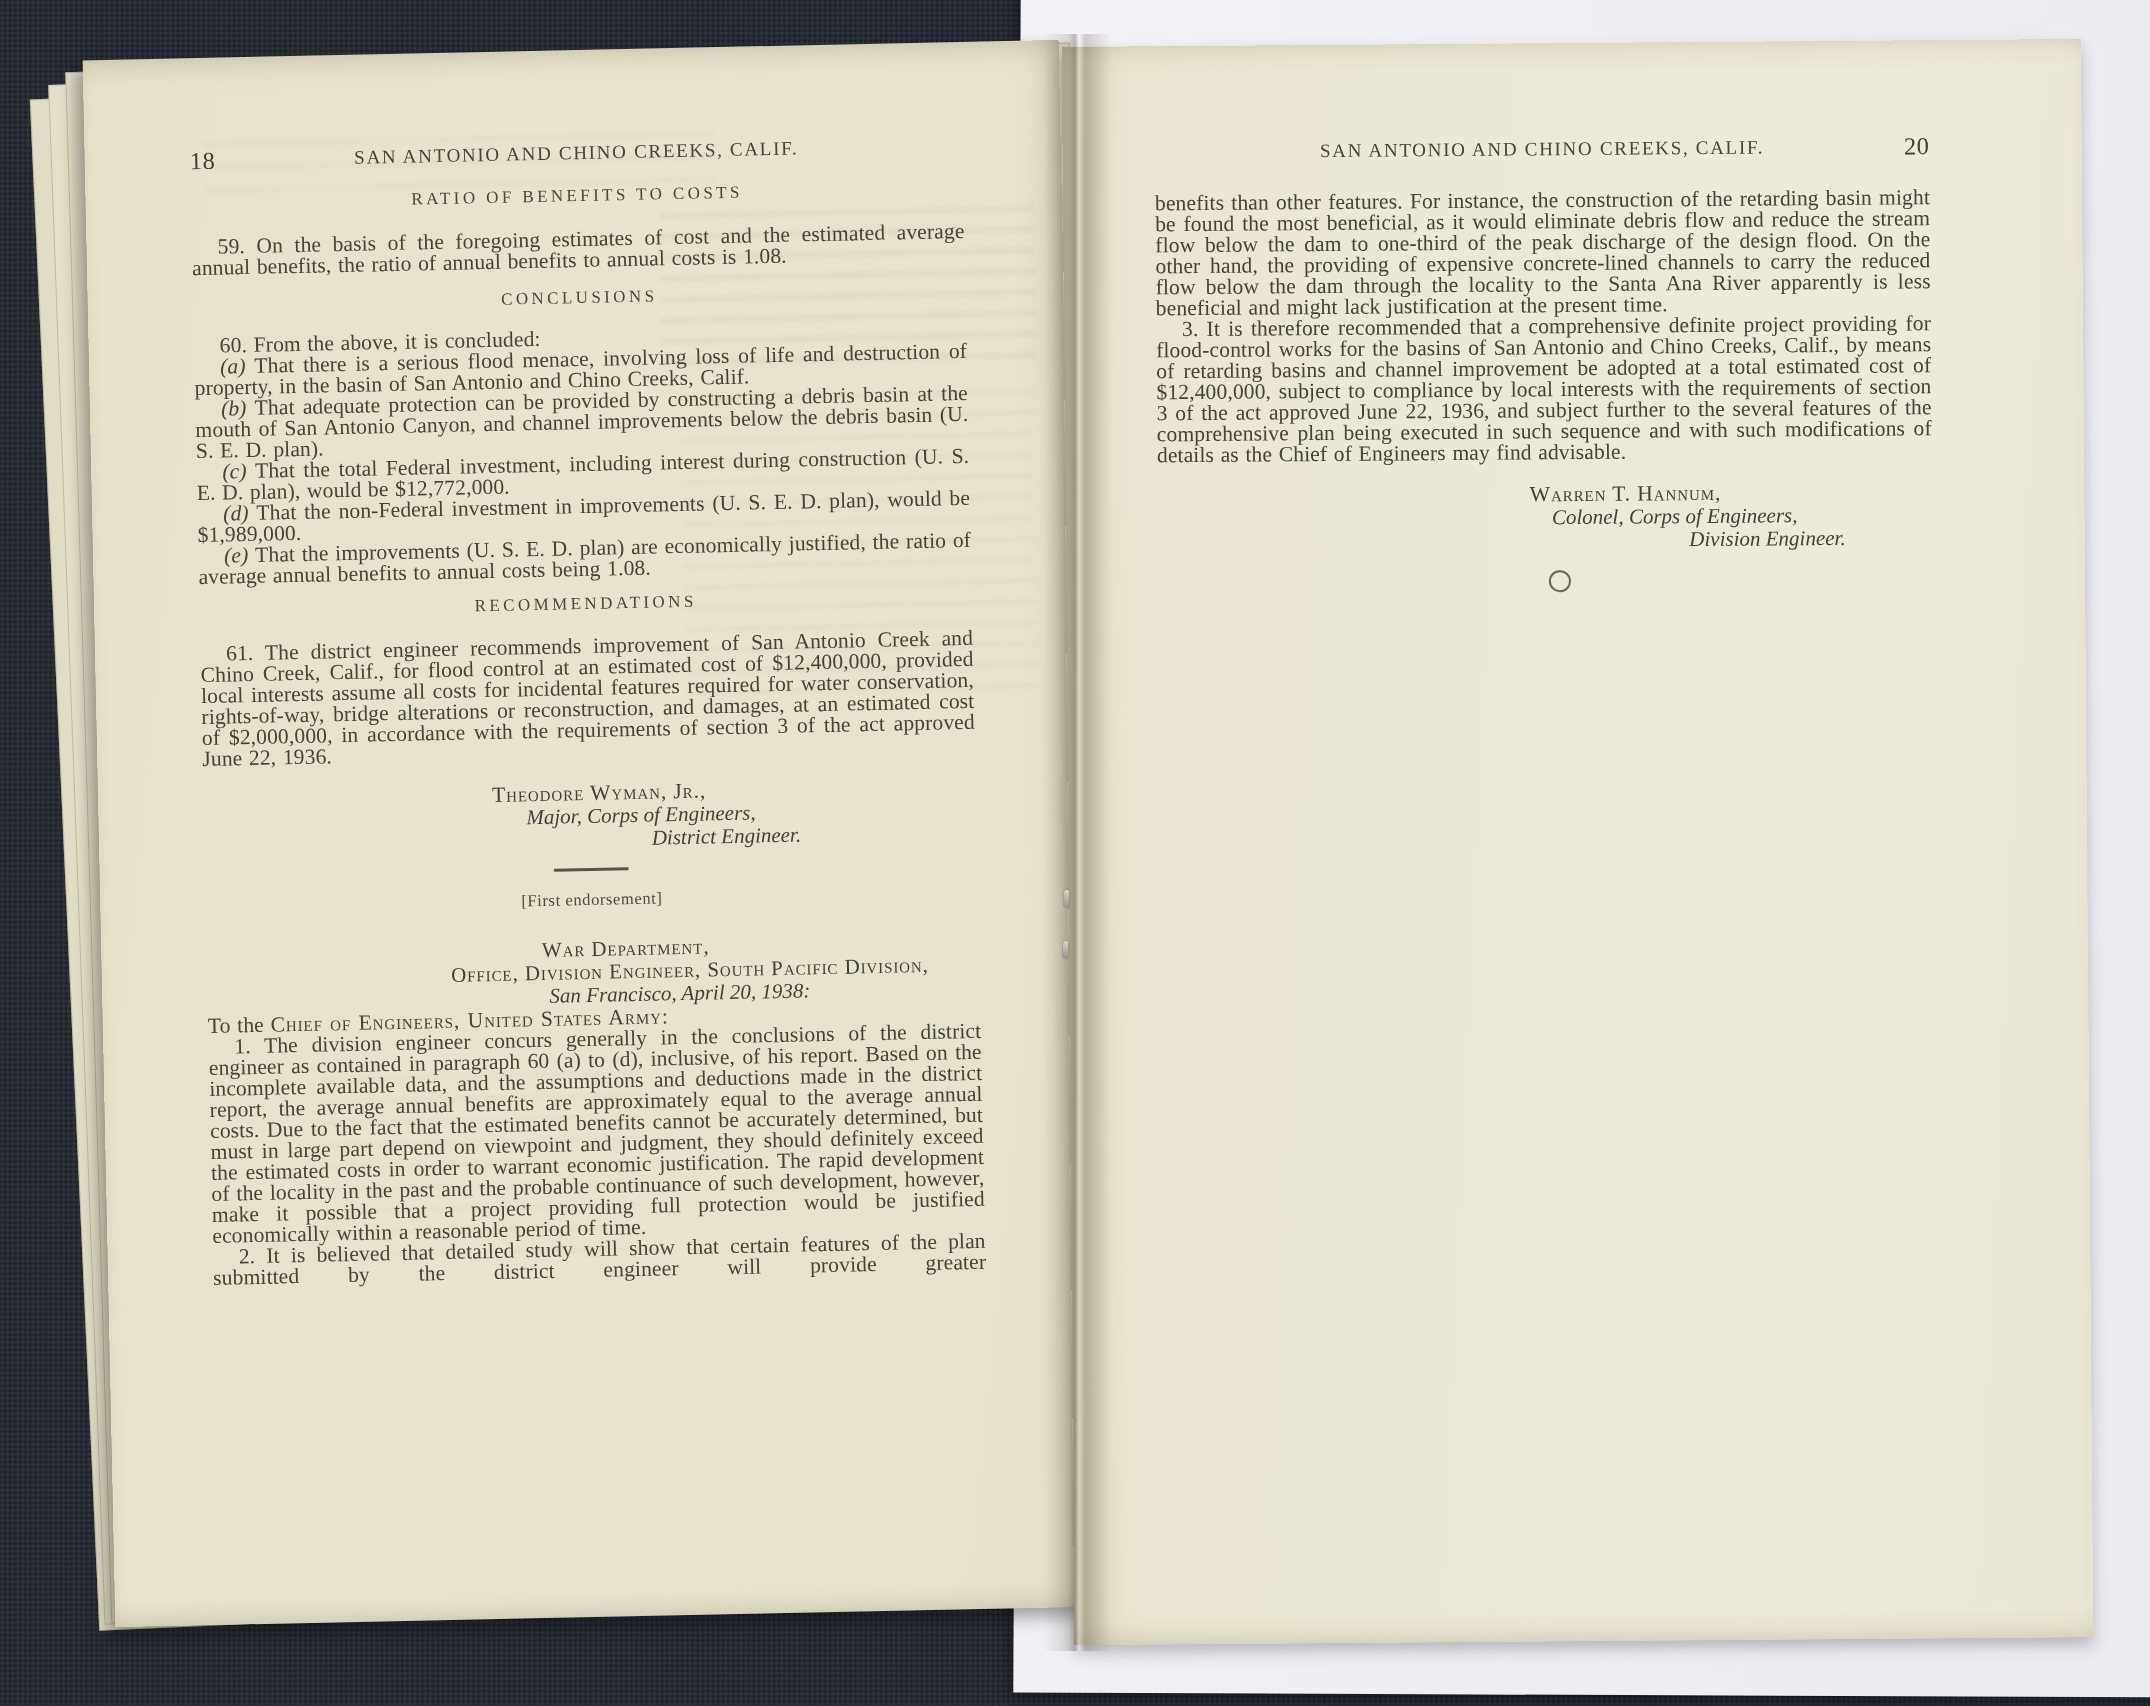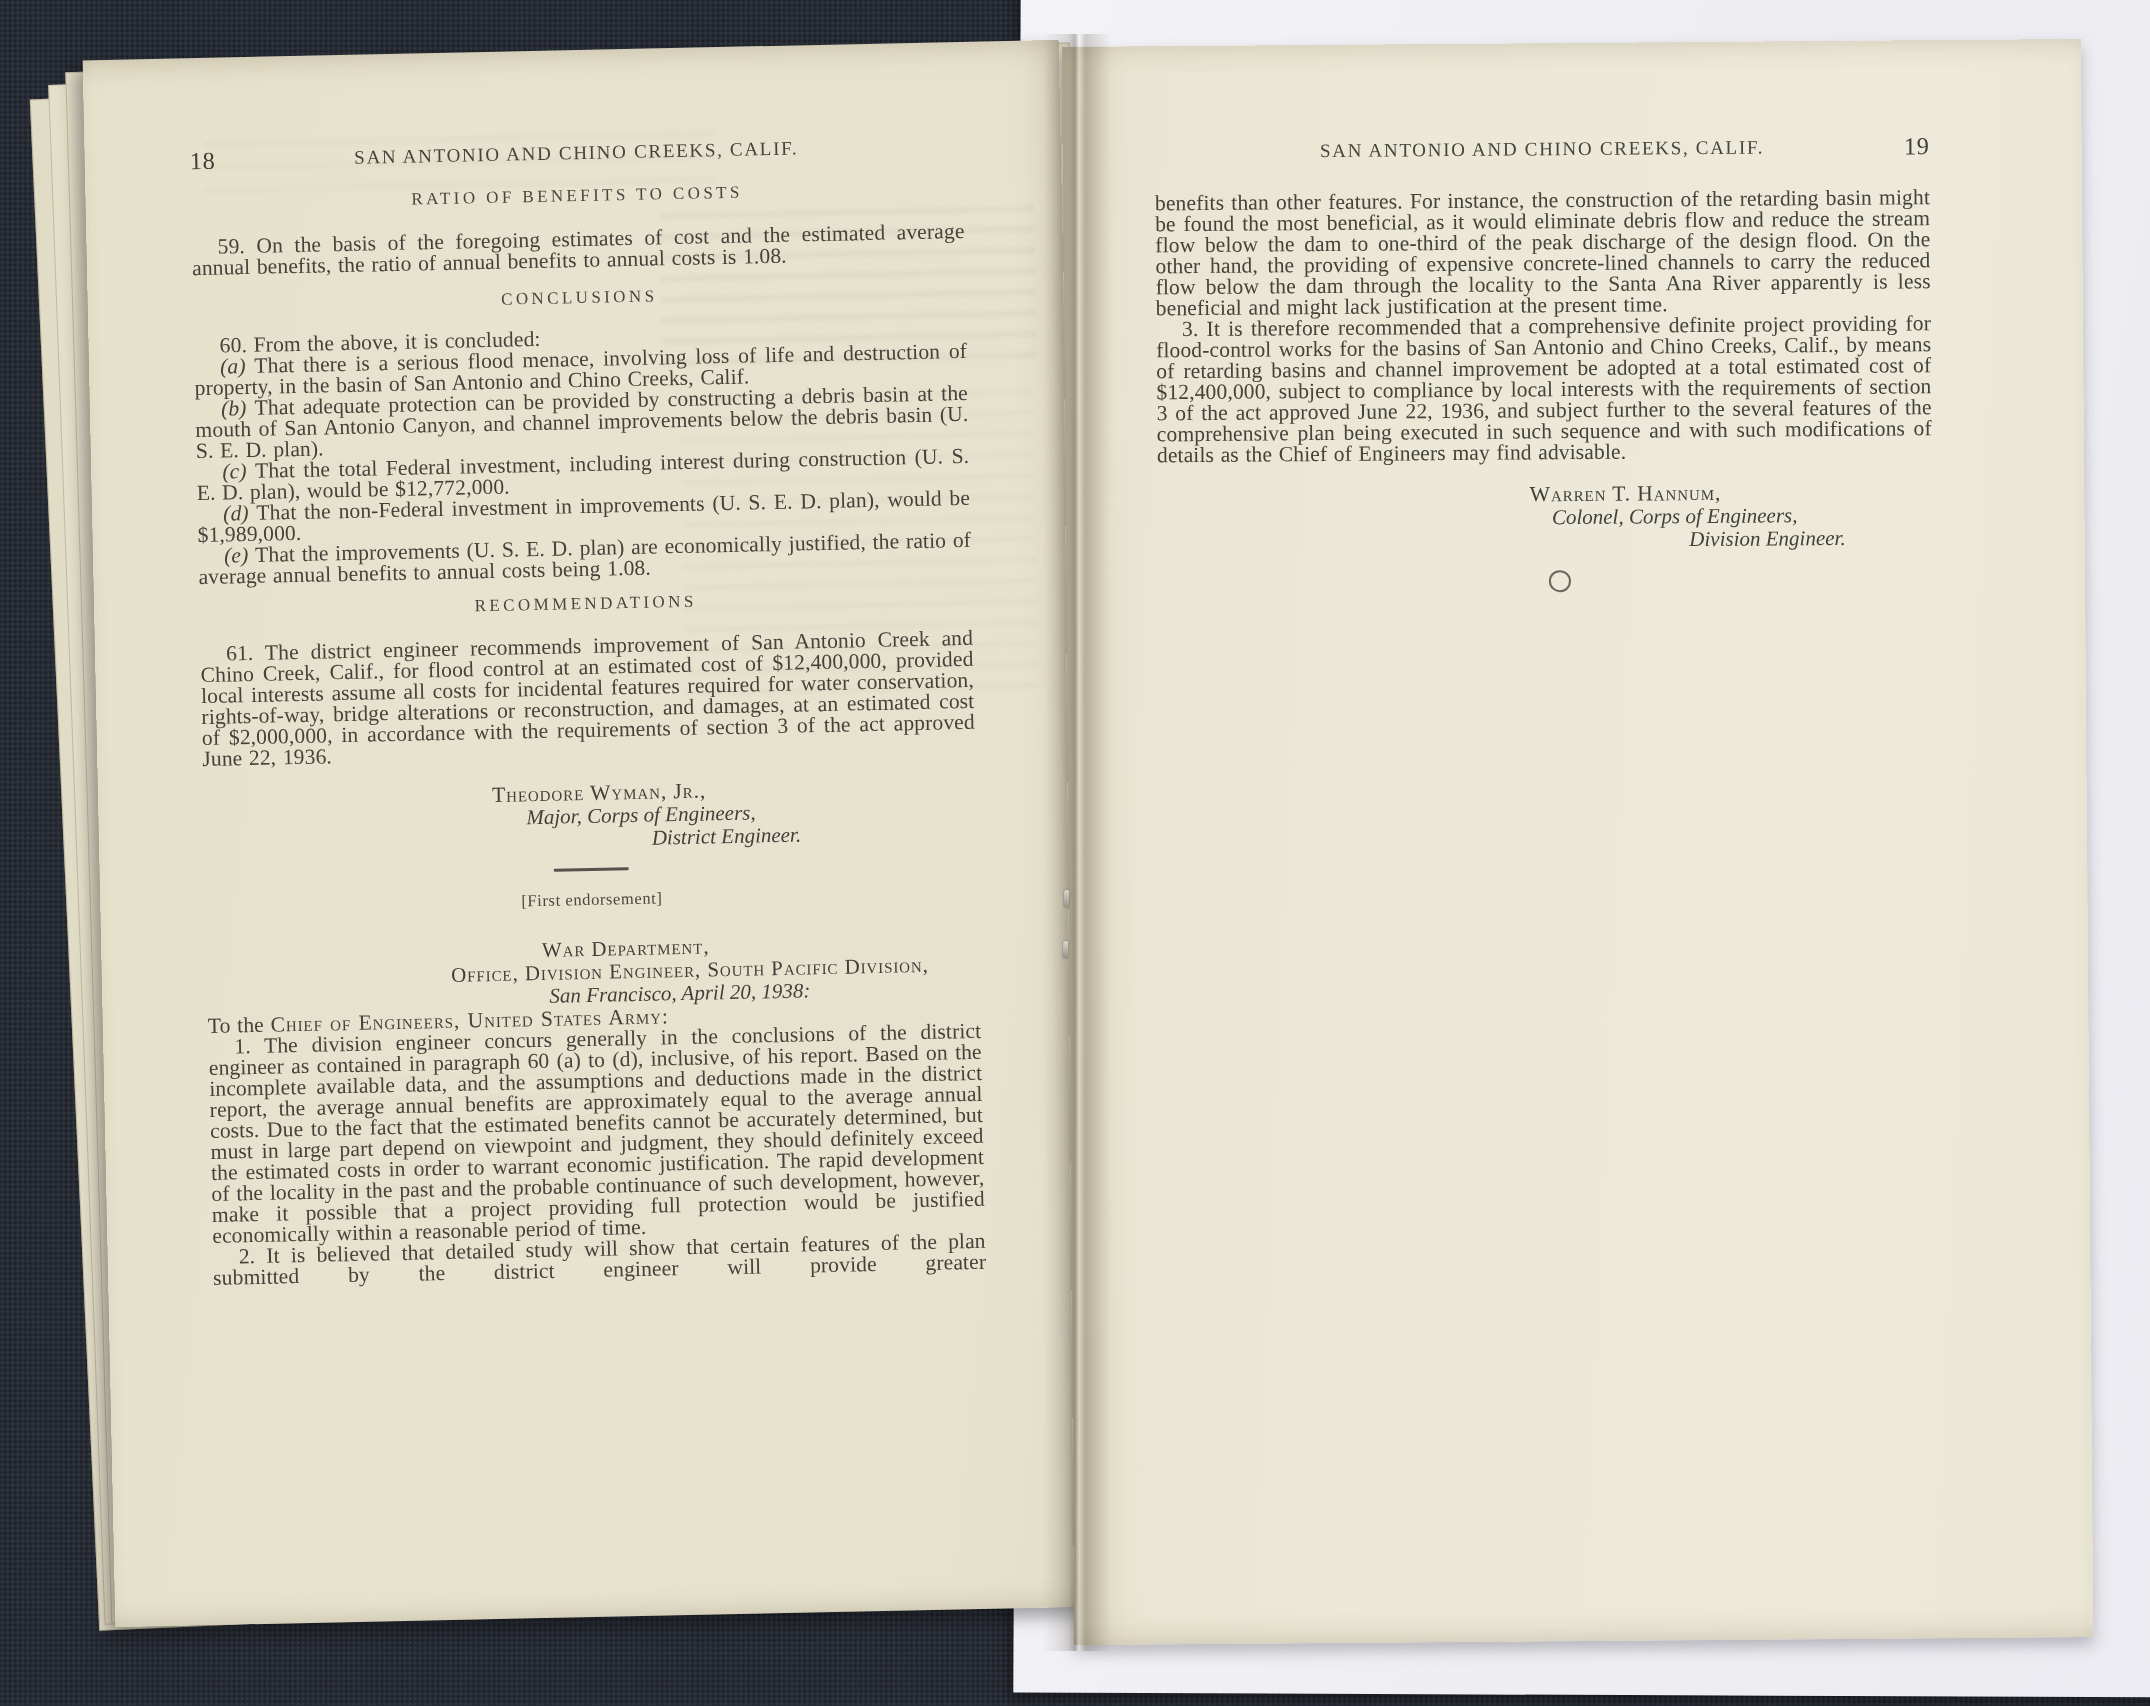--- a/index.html
+++ b/index.html
@@ -190,21 +190,21 @@
       <p class="body indent cont">2. It is believed that detailed study will show that certain features of the plan submitted by the district engineer will provide greater</p>
 
     </div>
   </div>
 
   <div class="page right">
     <div class="content">
 
       <div class="page-head">
         <span class="runhead">SAN ANTONIO AND CHINO CREEKS, CALIF.</span>
-        <span class="pagenum">19</span>
+        <span class="pagenum">20</span>
       </div>
 
       <p class="body mt" style="margin-top:27px;">benefits than other features.  For instance, the construction of the retarding basin might be found the most beneficial, as it would eliminate debris flow and reduce the stream flow below the dam to one-third of the peak discharge of the design flood.  On the other hand, the providing of expensive concrete-lined channels to carry the reduced flow below the dam through the locality to the Santa Ana River apparently is less beneficial and might lack justification at the present time.</p>
 
       <p class="body indent">3. It is therefore recommended that a comprehensive definite project providing for flood-control works for the basins of San Antonio and Chino Creeks, Calif., by means of retarding basins and channel improvement be adopted at a total estimated cost of $12,400,000, subject to compliance by local interests with the requirements of section 3 of the act approved June 22, 1936, and subject further to the several features of the comprehensive plan being executed in such sequence and with such modifications of details as the Chief of Engineers may find advisable.</p>
 
       <div class="sig">
         <div class="name rsig-l1">Warren T. Hannum,</div>
         <div class="ital rsig-l2">Colonel, Corps of Engineers,</div>
         <div class="ital rsig-l3">Division Engineer.</div>

